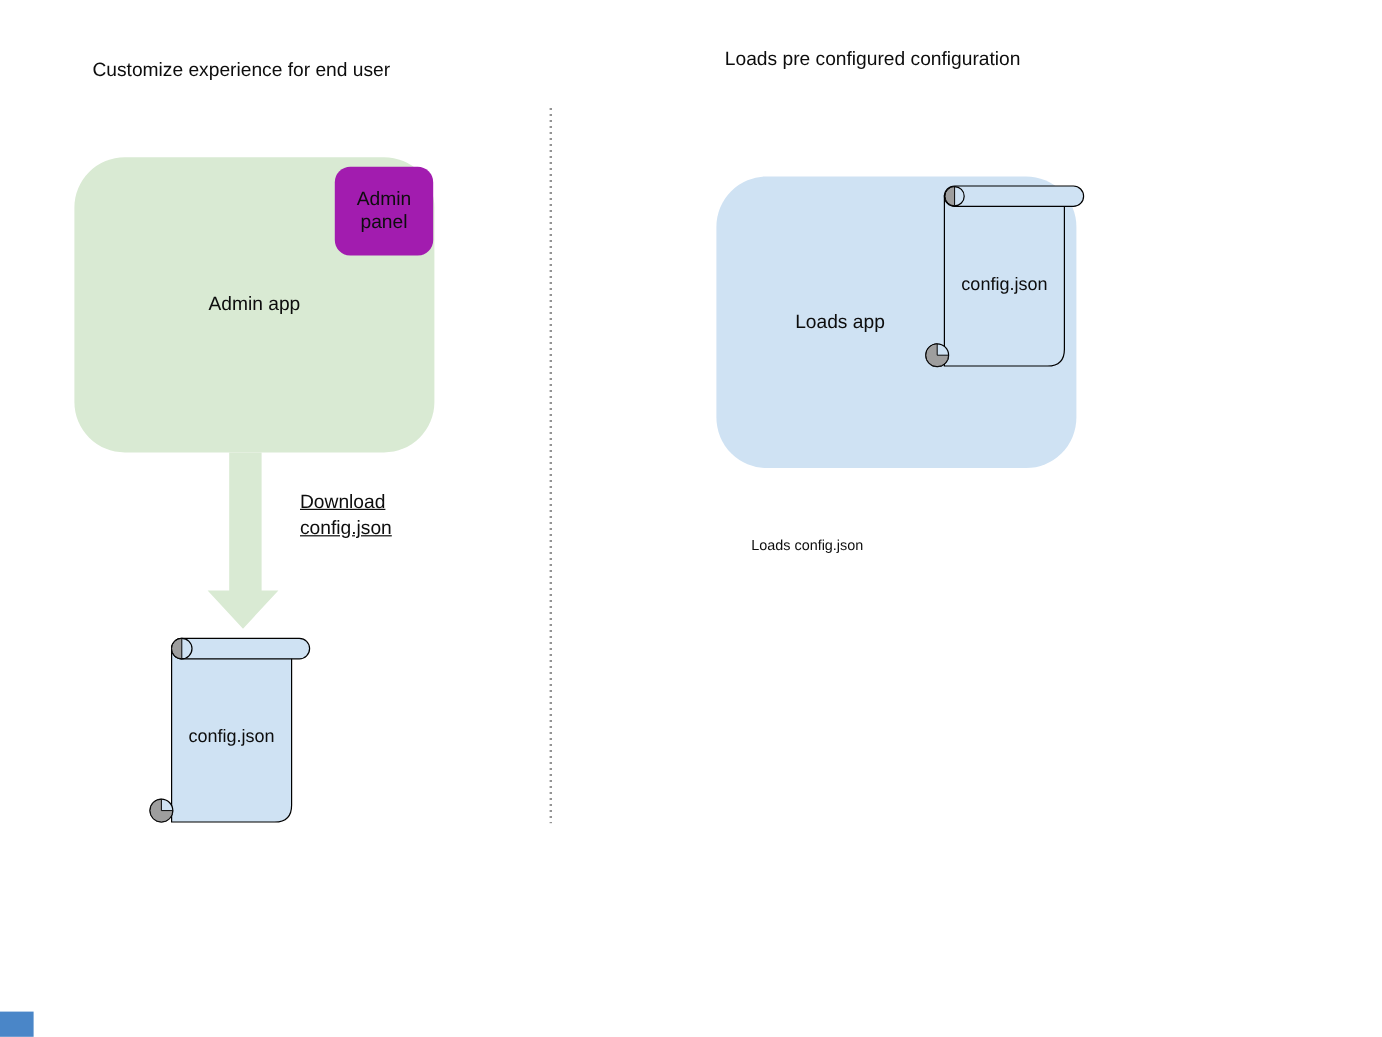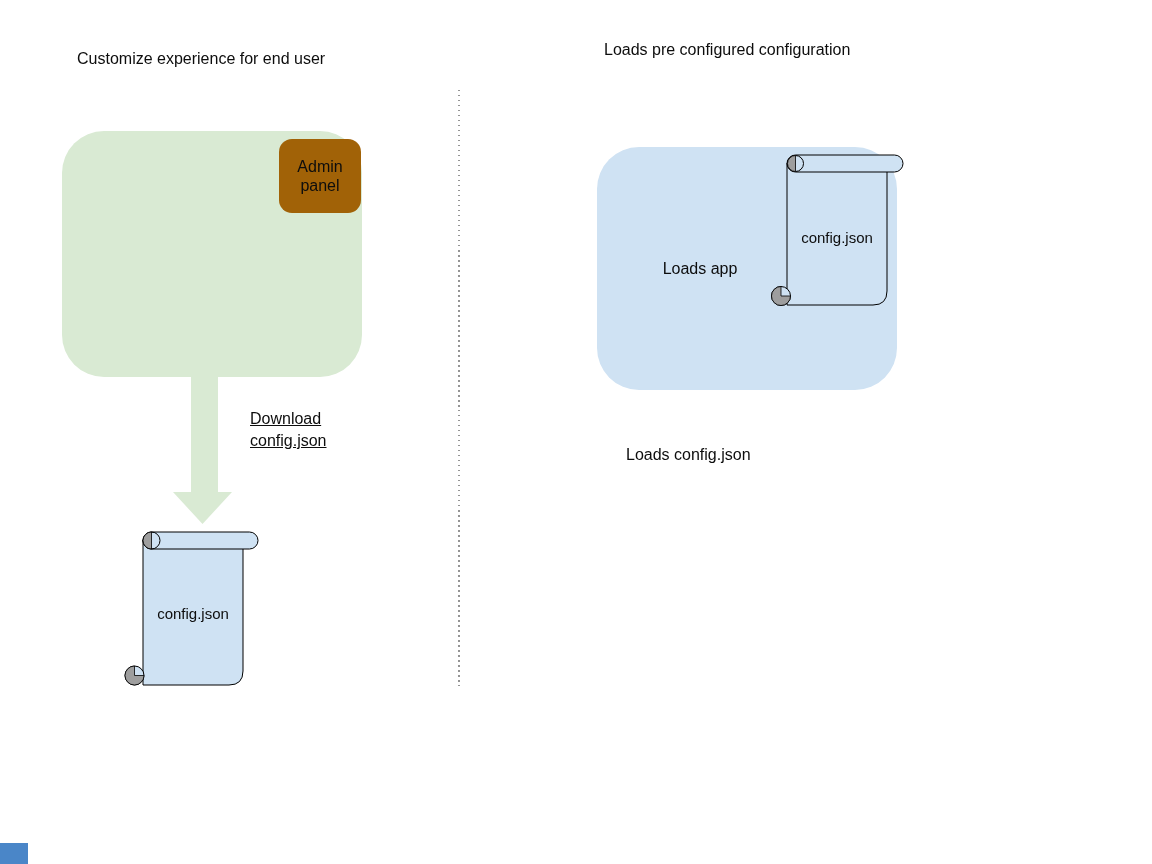--- a/index.html
+++ b/index.html
@@ -6,21 +6,21 @@
   body {
     width: 1152px; height: 864px;
     background: #ffffff;
     font-family: "Liberation Sans", sans-serif;
     color: #0d0d0d;
     overflow: hidden;
   }
   .canvas { position: relative; width: 1152px; height: 760px; background: #ffffff; }
   .abs { position: absolute; }
   .title { font-size: 16px; line-height: 19px; white-space: nowrap; }
-  .caption { font-size: 16px; line-height: 19px; white-space: nowrap; }
+  .caption { font-size: 12px; line-height: 19px; white-space: nowrap; }
   .multiline { white-space: pre-line; }
   .rounded-box { border-radius: 42px; }
   .box-label { font-size: 16px; text-align: center; }
   .scroll-label { font-size: 15px; text-align: center; white-space: nowrap; }
   .divider {
     width: 2px;
     background: repeating-linear-gradient(to bottom, #949494 0 1.5px, transparent 1.5px 5px);
   }
   svg { display: block; overflow: visible; }
 </style>
@@ -28,25 +28,26 @@
 <body>
 
 <div class="canvas">
 
   <div class="abs title" style="left:77px; top:49px;">Customize experience for end user</div>
 
   <div class="abs title" style="left:604px; top:40px;">Loads pre configured configuration</div>
 
   <div class="abs rounded-box" style="left: 62px; top: 131px; width: 300px; height: 246px; background-color: rgb(217, 234, 211);"></div>
 
-  <div class="abs" style="left: 279px; top: 139px; width: 82px; height: 74px; border-radius: 13px; display: flex; align-items: center; justify-content: center; background-color: #a16207;">
+  <div class="abs" style="left: 279px; top: 139px; width: 82px; height: 74px; border-radius: 13px; display: flex; align-items: center; justify-content: center; background-color: #a21caf;">
     <span class="box-label multiline" style="line-height:19px;">Admin
 panel</span>
   </div>
 
+  <div class="abs box-label" style="left:62px; top:245px; width:300px;">Admin app</div>
 
   <div class="abs" style="left:170px; top:375px; width:65px; height:152px;">
     <svg width="65" height="152" viewBox="0 0 65 152">
       <polygon points="21,2 48,2 48,117 62,117 32.5,149 3,117 21,117" stroke="none" fill="#d9ead3"></polygon>
     </svg>
   </div>
 
   <div class="abs multiline" style="left:250px; top:408px; font-size:16px; line-height:22px;text-decoration:underline;">Download
 config.json</div>
 

